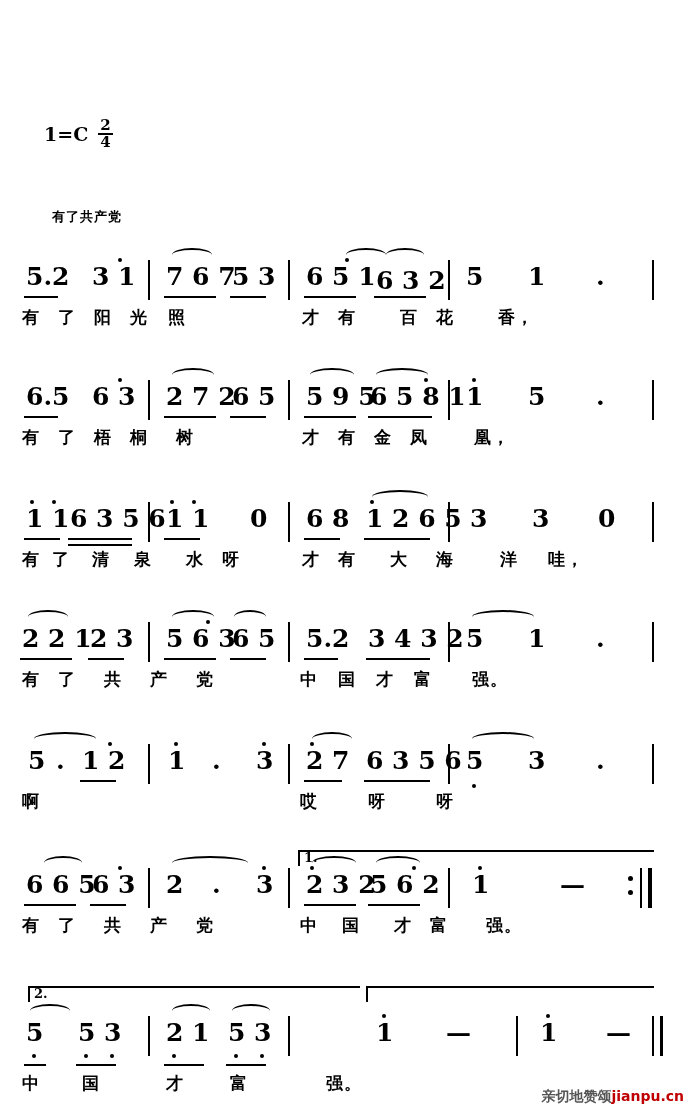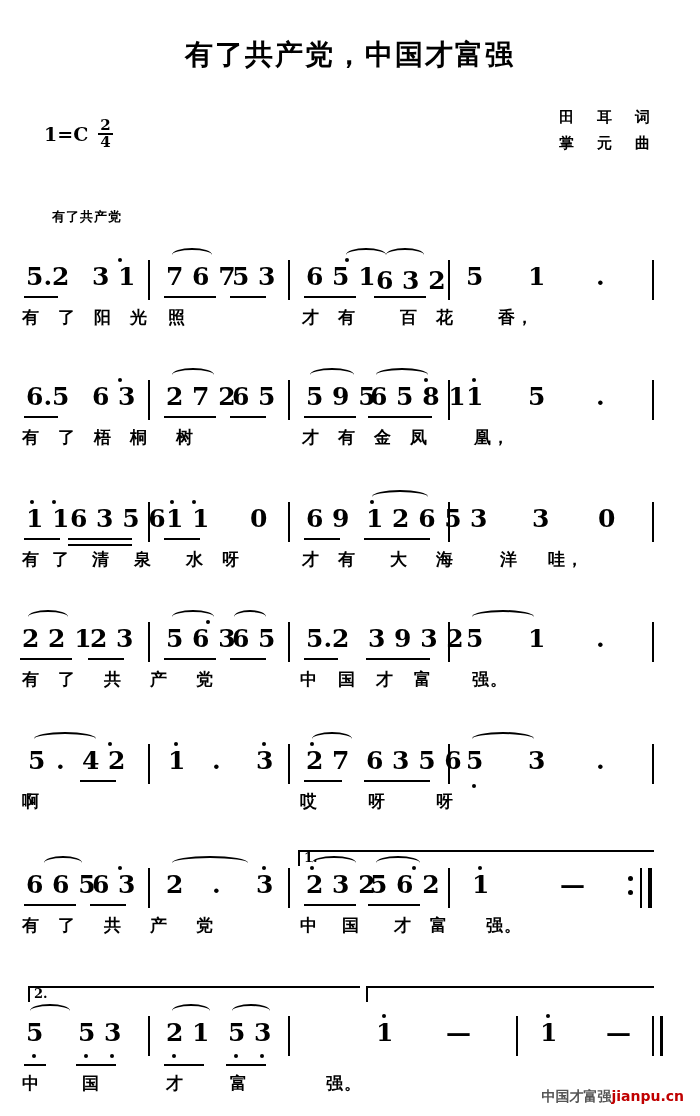--- a/index.html
+++ b/index.html
@@ -90,34 +90,29 @@
     font-size:14px;font-weight:bold;color:#555;
     letter-spacing:0px;
   }
   .watermark .red{color:#c00000;}
 </style>
 </head>
 <body>
 
 <div class="sheet">
 
-  <div class="title">有了共产党，中国才富强</div>
 
   <div class="keysig">
     <span>1=C</span>
     <span class="meter">
       <span class="num">2</span>
       <span class="den">4</span>
     </span>
   </div>
 
-  <div class="credits">
-    <div>田　耳　词</div>
-    <div>掌　元　曲</div>
-  </div>
 
   <div class="expr">有了共产党</div>
 
   <div class="system" style="top:258px;">
     <div class="notes">
       <span class="n" style="left:26px;top:4px;">5.2</span>
       <div class="beam" style="left:24px;top:38px;width:34px;"></div>
       <span class="n" style="left:92px;top:4px;">3 1</span>
       <div class="dotup" style="left:118px;top:0px;"></div>
       <div class="bar" style="left:148px;"></div>
@@ -212,21 +207,21 @@
       <div class="beam" style="left:68px;top:44px;width:64px;"></div>
       <div class="bar" style="left:148px;"></div>
 
       <span class="n" style="left:166px;top:4px;">1 1</span>
       <div class="dotup" style="left:170px;top:0px;"></div>
       <div class="dotup" style="left:192px;top:0px;"></div>
       <div class="beam" style="left:164px;top:38px;width:36px;"></div>
       <span class="n" style="left:250px;top:4px;">0</span>
       <div class="bar" style="left:288px;"></div>
 
-      <span class="n" style="left:306px;top:4px;">6 9</span>
+      <span class="n" style="left:306px;top:4px;">6 8</span>
       <div class="beam" style="left:304px;top:38px;width:36px;"></div>
       <div class="slur" style="left:372px;top:-10px;width:56px;"></div>
       <span class="n" style="left:366px;top:4px;">1 2 6 5</span>
       <div class="beam" style="left:364px;top:38px;width:66px;"></div>
       <div class="dotup" style="left:370px;top:0px;"></div>
       <div class="bar" style="left:448px;"></div>
 
       <span class="n" style="left:470px;top:4px;">3</span>
       <span class="n" style="left:532px;top:4px;">3</span>
       <span class="n" style="left:598px;top:4px;">0</span>
@@ -261,21 +256,21 @@
       <span class="n" style="left:166px;top:4px;">5 6 3</span>
       <div class="beam" style="left:164px;top:38px;width:52px;"></div>
       <div class="dotup" style="left:206px;top:0px;"></div>
       <div class="slur" style="left:234px;top:-10px;width:32px;"></div>
       <span class="n" style="left:232px;top:4px;">6 5</span>
       <div class="beam" style="left:230px;top:38px;width:36px;"></div>
       <div class="bar" style="left:288px;"></div>
 
       <span class="n" style="left:306px;top:4px;">5.2</span>
       <div class="beam" style="left:304px;top:38px;width:34px;"></div>
-      <span class="n" style="left:368px;top:4px;">3 9 3 2</span>
+      <span class="n" style="left:368px;top:4px;">3 4 3 2</span>
       <div class="beam" style="left:366px;top:38px;width:64px;"></div>
       <div class="bar" style="left:448px;"></div>
 
       <div class="slur" style="left:472px;top:-10px;width:62px;"></div>
       <span class="n" style="left:466px;top:4px;">5</span>
       <span class="n" style="left:528px;top:4px;">1</span>
       <span class="n" style="left:596px;top:4px;">.</span>
       <div class="bar" style="left:652px;"></div>
     </div>
     <div class="lyrics">
@@ -290,21 +285,21 @@
       <span class="ly" style="left:414px;">富</span>
       <span class="ly" style="left:472px;">强。</span>
     </div>
   </div>
 
   <div class="system" style="top:742px;">
     <div class="notes">
       <div class="slur" style="left:34px;top:-10px;width:62px;"></div>
       <span class="n" style="left:28px;top:4px;">5</span>
       <span class="n" style="left:56px;top:4px;">.</span>
-      <span class="n" style="left:82px;top:4px;">4 2</span>
+      <span class="n" style="left:82px;top:4px;">1 2</span>
       <div class="beam" style="left:80px;top:38px;width:36px;"></div>
       <div class="dotup" style="left:108px;top:0px;"></div>
       <div class="bar" style="left:148px;"></div>
 
       <span class="n" style="left:168px;top:4px;">1</span>
       <div class="dotup" style="left:174px;top:0px;"></div>
       <span class="n" style="left:212px;top:4px;">.</span>
       <span class="n" style="left:256px;top:4px;">3</span>
       <div class="dotup" style="left:262px;top:0px;"></div>
       <div class="bar" style="left:288px;"></div>
@@ -426,16 +421,16 @@
     <div class="lyrics" style="top:12px;">
       <span class="ly" style="left:22px;">中</span>
       <span class="ly" style="left:82px;">国</span>
       <span class="ly" style="left:166px;">才</span>
       <span class="ly" style="left:230px;">富</span>
       <span class="ly" style="left:326px;">强。</span>
     </div>
   </div>
 
   <div class="watermark">
-    <span>中国才富强</span><span class="red">jianpu.cn</span>
+    <span>亲切地赞颂</span><span class="red">jianpu.cn</span>
   </div>
 
 </div>
 
 </body></html>

